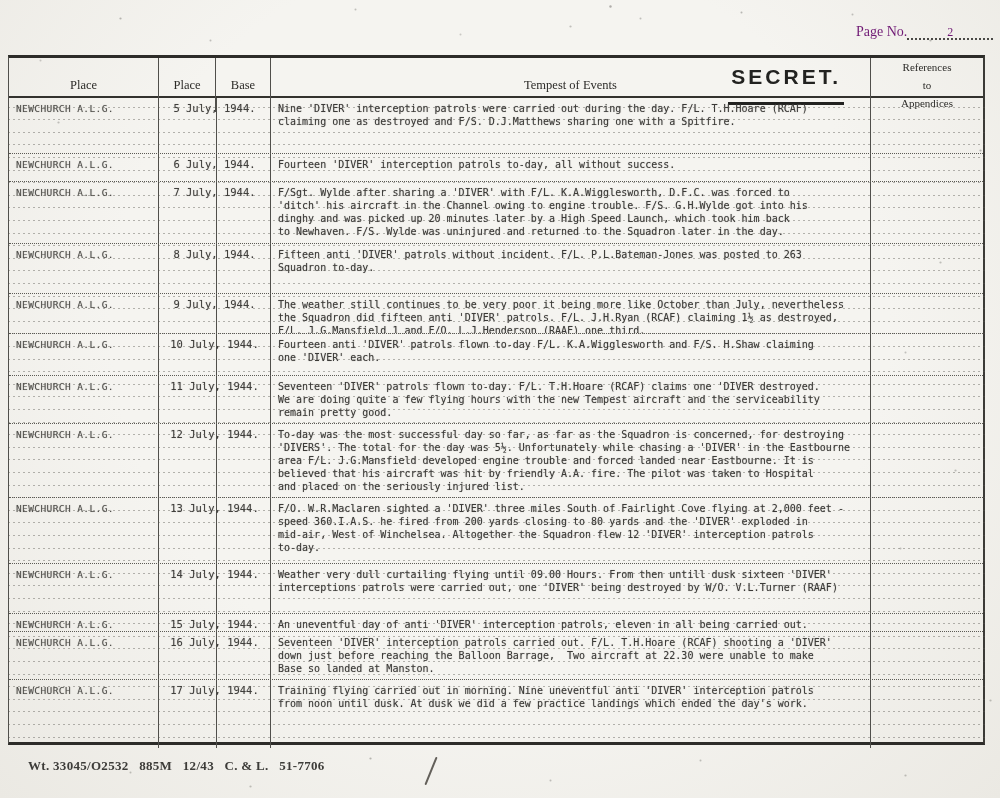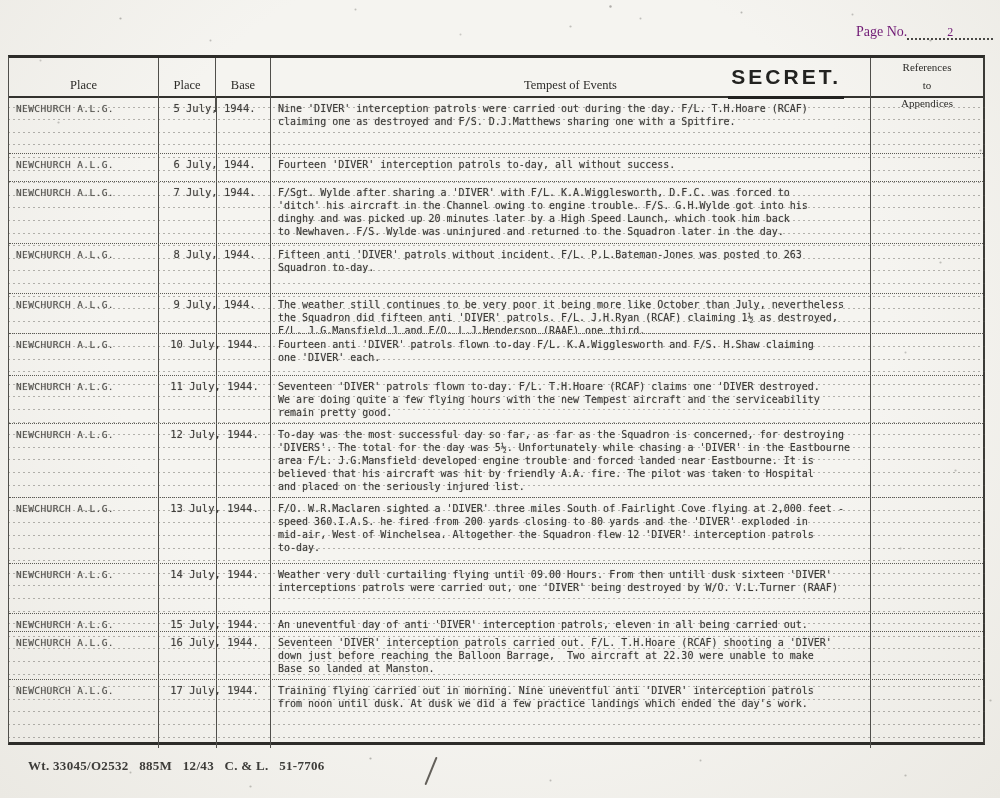--- a/index.html
+++ b/index.html
@@ -63,21 +63,21 @@
     display: flex; align-items: center; justify-content: center;
     text-align: center; position: relative;
   }
   .hcell:last-child { border-right: none; }
   .hcell.refs-h { font-size: 11px; line-height: 18px; white-space: pre-line; }
 
   .stamp {
     position: absolute; right: 26px; top: 7px;
     font-family: "Liberation Sans", sans-serif; font-weight: bold;
     font-size: 21px; letter-spacing: 3px; color: #222220;
-    border-bottom: 3px solid #222220; padding: 0 3px 7px;
+    border-bottom: 3px solid #222220; padding: 0 3px 13px;
   }
 
   .row {
     display: grid;
     grid-template-columns: 150px 112px 600px 112px;
   }
   .row + .row { border-top: 1px dotted #5c5b55; }
   .cell {
     border-right: 1px solid #504f4b;
     padding: 3px 7px 0 7px;

